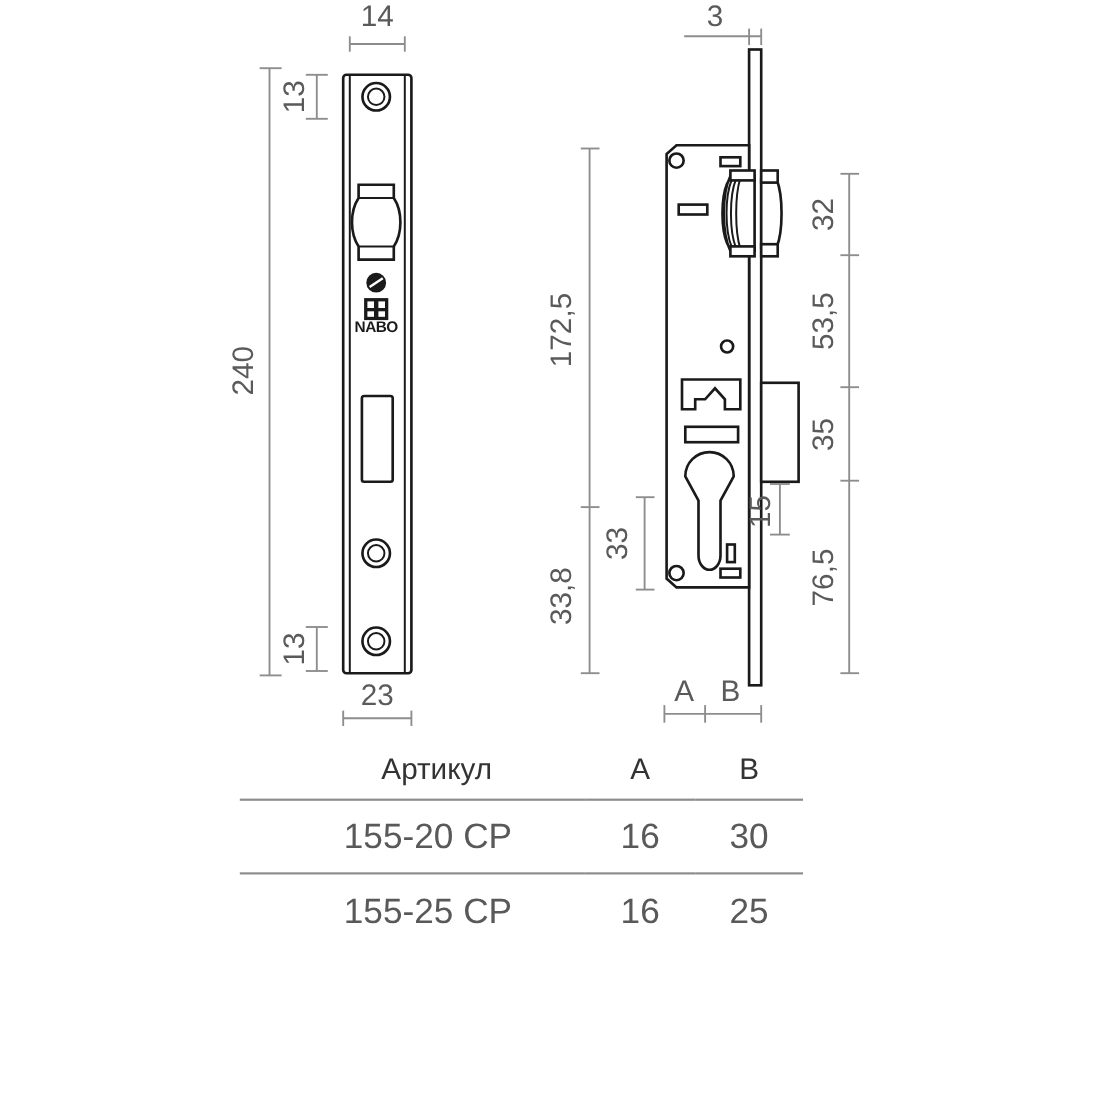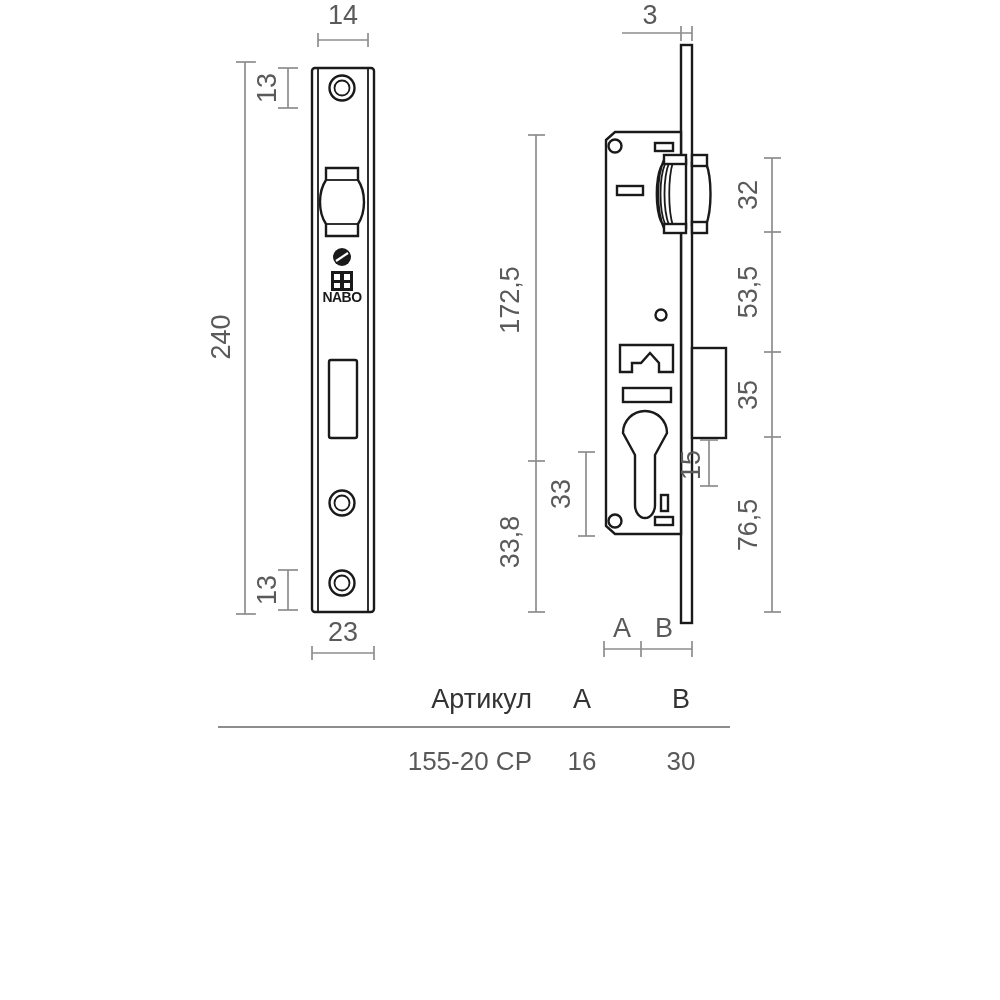--- a/index.html
+++ b/index.html
@@ -36,35 +36,35 @@
   }
   table.spec {
     border-collapse: collapse;
     width: 468px;
     table-layout: fixed;
   }
   table.spec th, table.spec td {
     font-family: "Liberation Sans", sans-serif;
     font-weight: normal;
     color: #595959;
-    text-align: right;
+    text-align: center;
     padding: 0;
     border: none;
   }
   table.spec th {
     font-size: 27px;
     color: #333333;
     height: 54px;
     vertical-align: middle;
   }
   table.spec tbody tr {
     height: 67px;
   }
   table.spec tbody td {
-    font-size: 26px;
+    font-size: 32px;
     vertical-align: middle;
     border-top: 2px solid #8d8d8d;
   }
   .col-art { width: 270px; padding-left: 28px !important; }
   .col-a   { width: 100px; text-align: center !important; }
   .col-b   { width: 98px;  text-align: center !important; }
   th.col-art { padding-left: 44px !important; }
 </style>
 </head>
 <body>
@@ -277,17 +277,22 @@
           <th class="col-a">A</th>
           <th class="col-b">B</th>
         </tr>
       </thead>
       <tbody>
         <tr>
           <td class="col-art">155-20 CP</td>
           <td class="col-a">16</td>
           <td class="col-b">30</td>
         </tr>
+        <tr>
+          <td class="col-art">155-25 CP</td>
+          <td class="col-a">16</td>
+          <td class="col-b">25</td>
+        </tr>
       </tbody>
     </table>
   </div>
 
 </div>
 
 </body></html>

